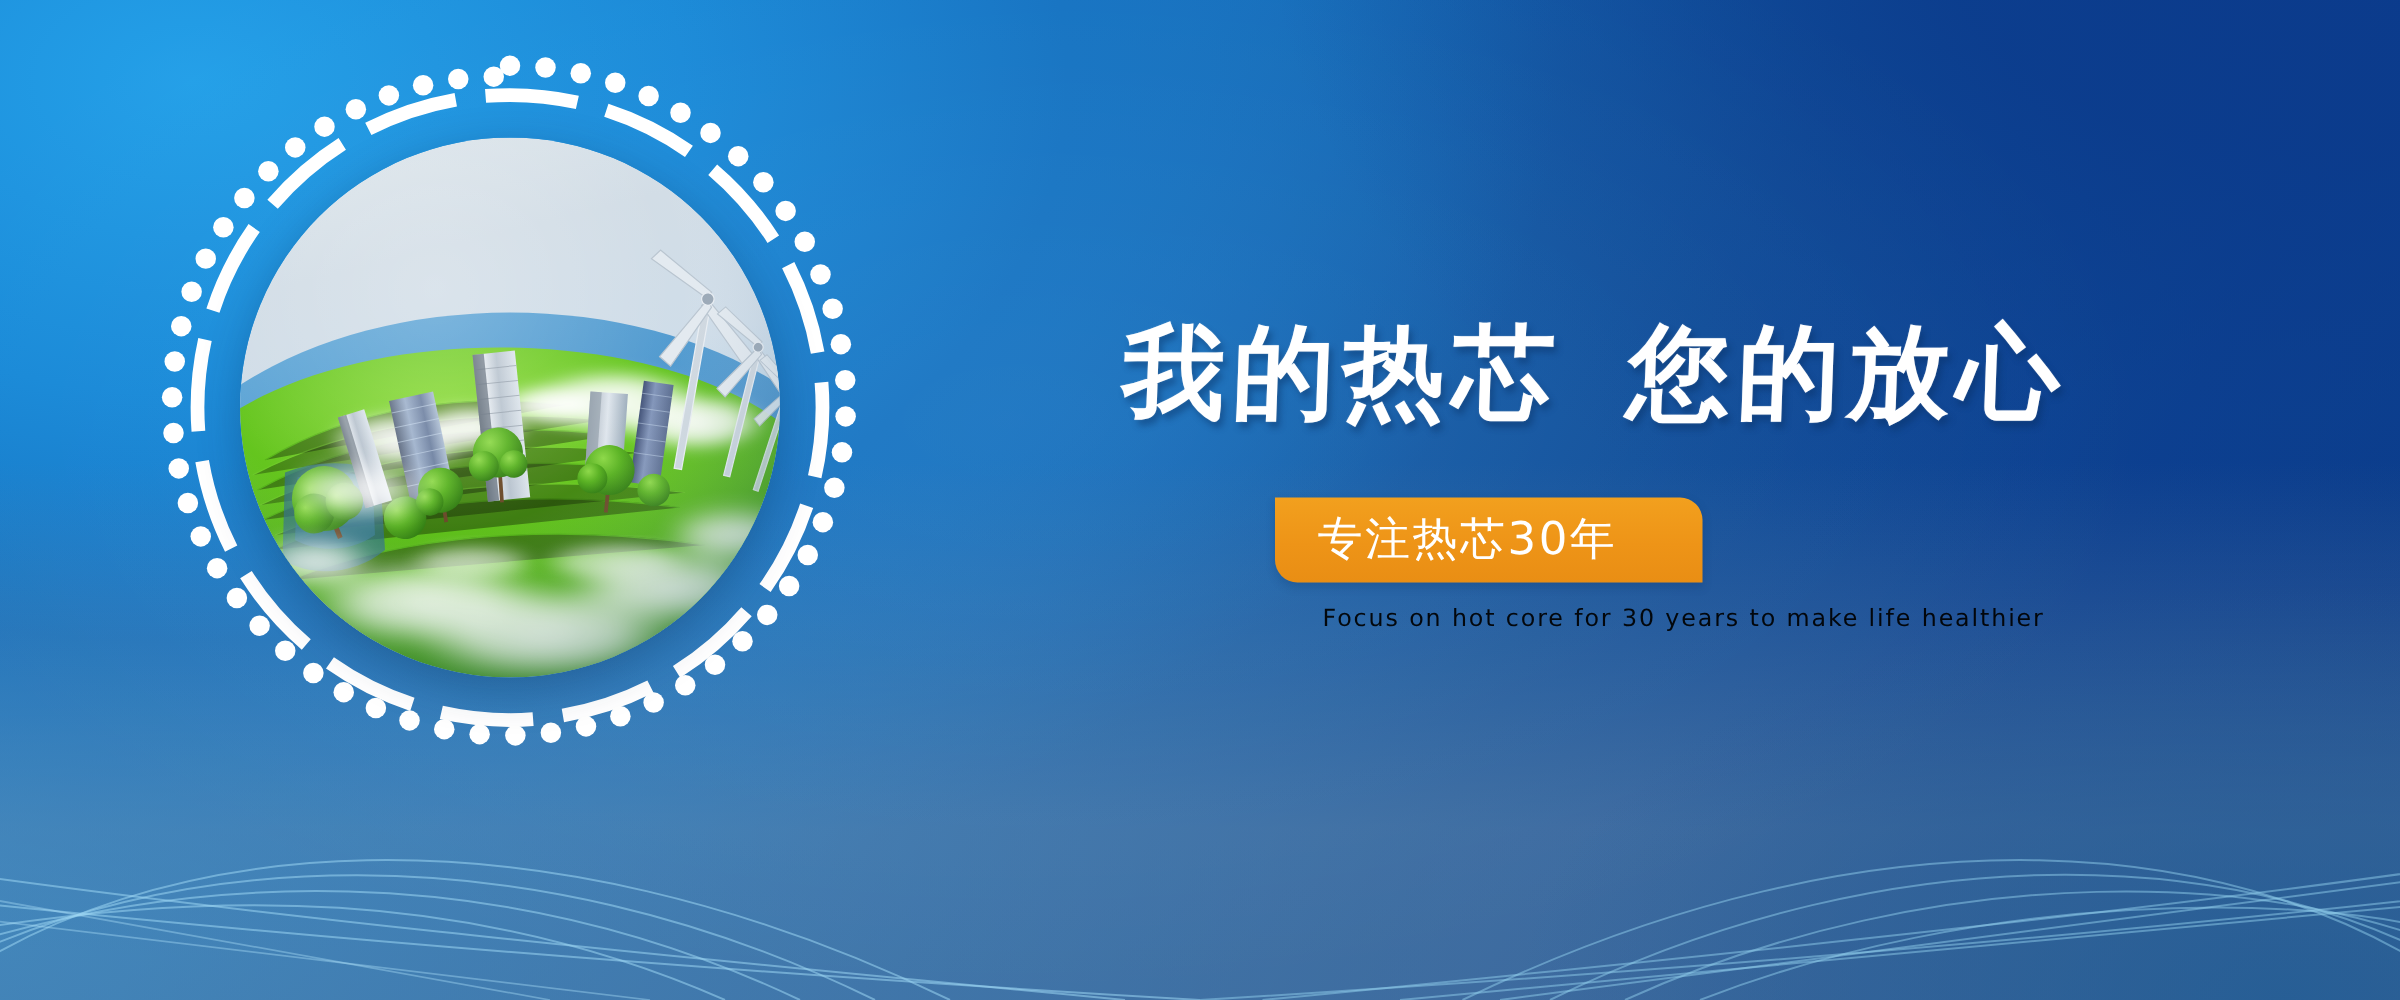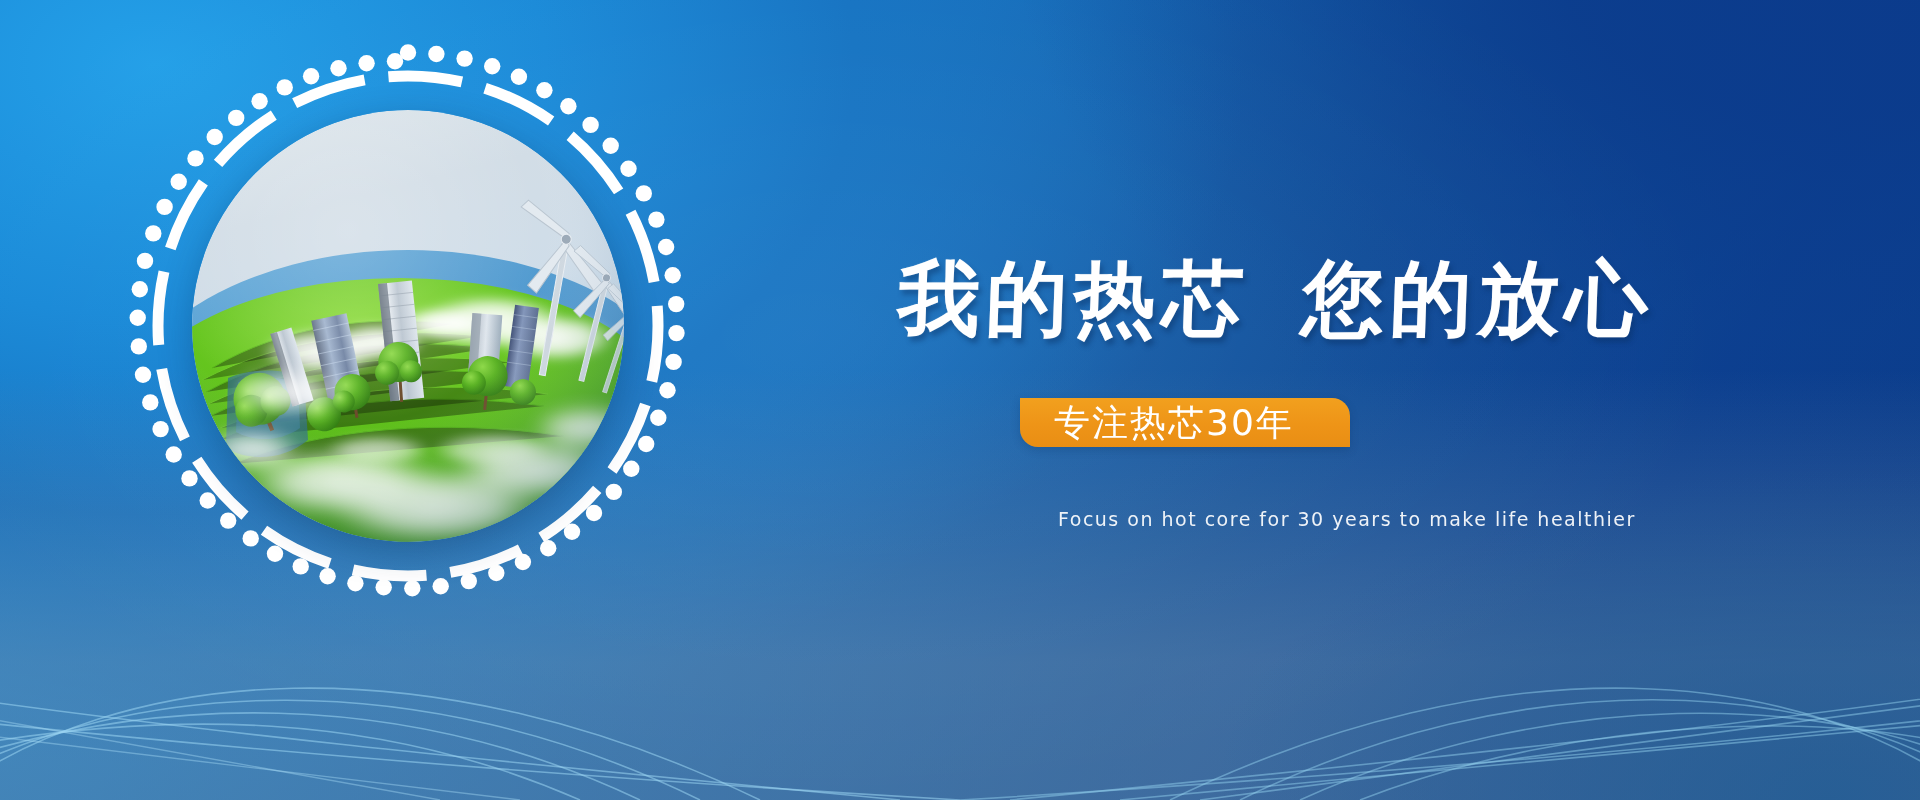--- a/index.html
+++ b/index.html
@@ -63,41 +63,40 @@
     letter-spacing:6px;
     text-shadow:3px 5px 5px rgba(8,45,95,.40), 0 0 1px rgba(255,255,255,.5);
     white-space:nowrap;
     transform:skewX(-2deg);
   }
   .headline .gap{display:inline-block;width:52px;}
 
   
   .badge{
     position:absolute;left:1020px;top:398px;
-    height:49px;padding:0 28px 0 34px;
+    height:68px;padding:0 40px 0 34px;
     display:flex;align-items:center;
     background:linear-gradient(180deg,#f2a01e 0%,#ee9417 55%,#e98e14 100%);
     border-radius:0 18px 0 18px;
     box-shadow:0 3px 8px rgba(10,45,90,.22);
     color:#ffffff;
     font-family:"DejaVu Sans","Liberation Sans",sans-serif;
     font-size:36px;line-height:1;font-weight:400;letter-spacing:2px;
     white-space:nowrap;
   }
   .badge .bgap{display:inline-block;width:28px;}
 
   
   .subtitle{
     position:absolute;left:1058px;top:484px;
-    color:#ffffff;
+    color:#000000;
     font-family:"DejaVu Sans","Liberation Sans",sans-serif;
     font-size:19px;line-height:1.2;letter-spacing:1.5px;
     white-space:nowrap;
     opacity:.92;
-    margin-top:24px;
   }
 </style>
 </head>
 <body>
 
 <div id="banner">
 
   <div class="bg-base"></div>
   <div class="bg-navy"></div>
   <div class="bg-bottom-haze"></div>

